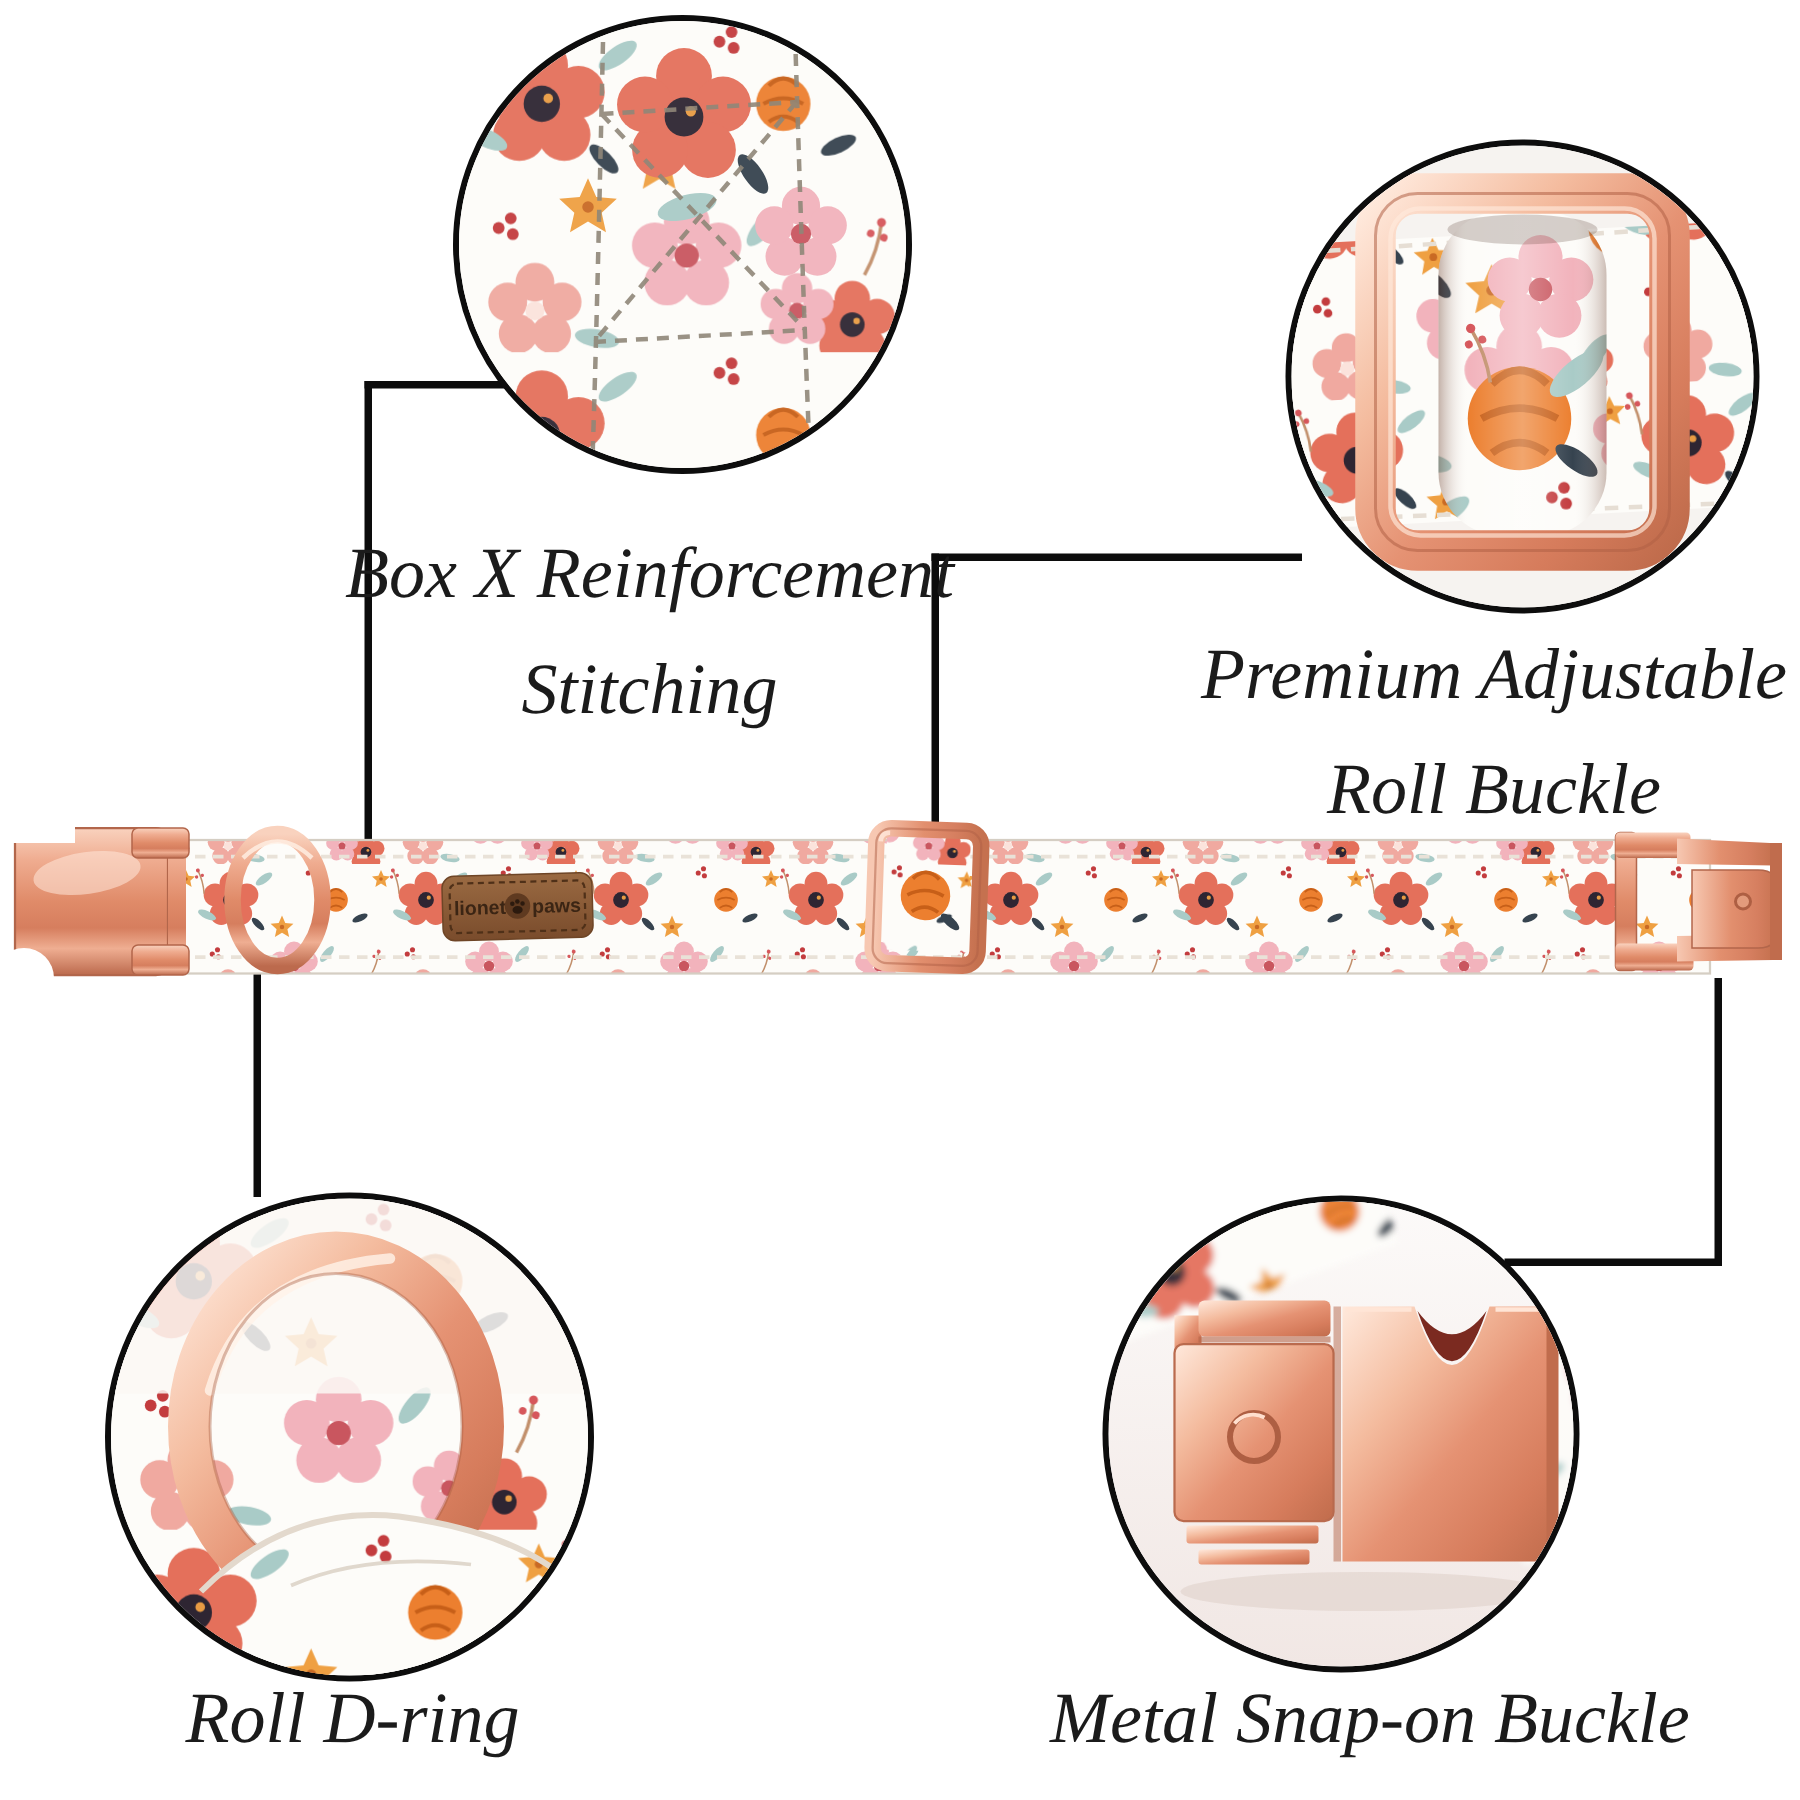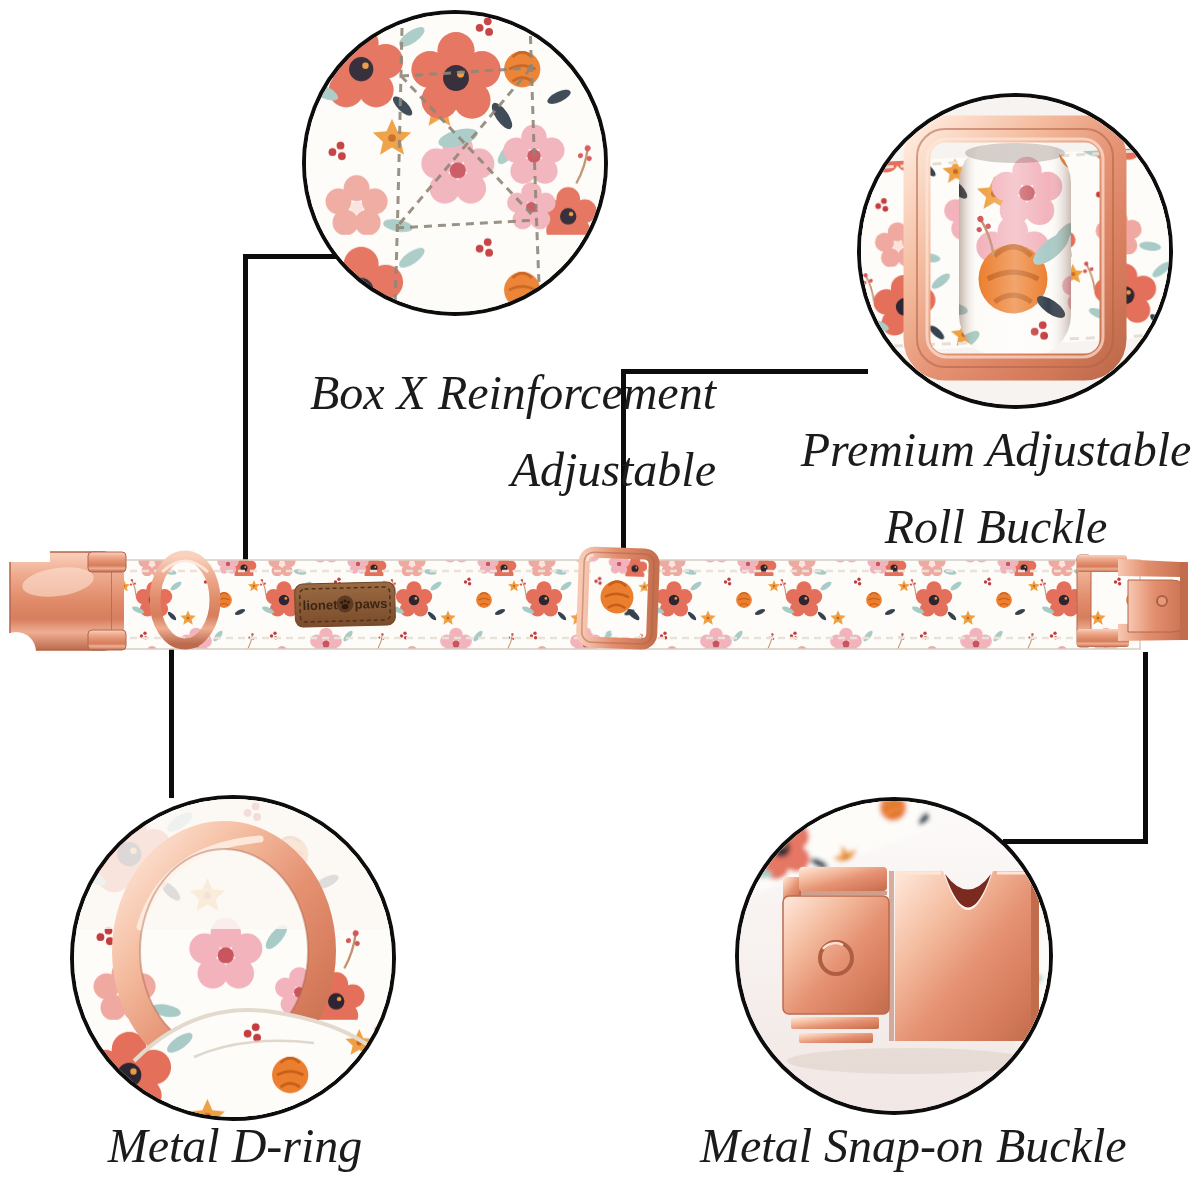--- a/index.html
+++ b/index.html
@@ -295,28 +295,28 @@
       <rect x="1077" y="555" width="50" height="17" rx="3" fill="url(#gMetalV)"></rect>
       <rect x="1077" y="629" width="52" height="18" rx="3" fill="url(#gMetalV)"></rect>
       <polygon points="1118,559 1180,562 1182,577 1118,576" fill="url(#gMetalH)"></polygon>
       <polygon points="1118,624 1180,623 1182,640 1118,641" fill="url(#gMetalH)"></polygon>
       <path d="M1128,580 L1172,580 Q1186,580 1186,594 L1186,618 Q1186,632 1172,632 L1128,632 Z" fill="url(#gMetalH)" stroke="#B2664B" stroke-width="1"></path>
       <circle cx="1162" cy="601" r="5" fill="#E39B7C" stroke="#AE5F43" stroke-width="2"></circle>
       <rect x="1180" y="562" width="8" height="78" fill="#C06C4D"></rect>
     </g>
   </svg>
 
-  <div class="lbl two" style="left:150px;top:354px;width:566px;text-align:right;">
+  <div class="lbl two" style="left:150px;top:344px;width:566px;">
     <div>Box X Reinforcement</div>
-    <div>Adjustable</div>
+    <div>Stitching</div>
   </div>
   <div class="lbl two" style="left:770px;top:411px;width:452px;">
     <div>Premium Adjustable</div>
     <div>Roll Buckle</div>
   </div>
   <div class="lbl" style="left:60px;top:1112px;width:350px;">
-    <div>Metal D-ring</div>
+    <div>Roll D-ring</div>
   </div>
   <div class="lbl" style="left:700px;top:1112px;width:410px;">
     <div>Metal Snap-on Buckle</div>
   </div>
 
 </div>
 
 </body></html>

